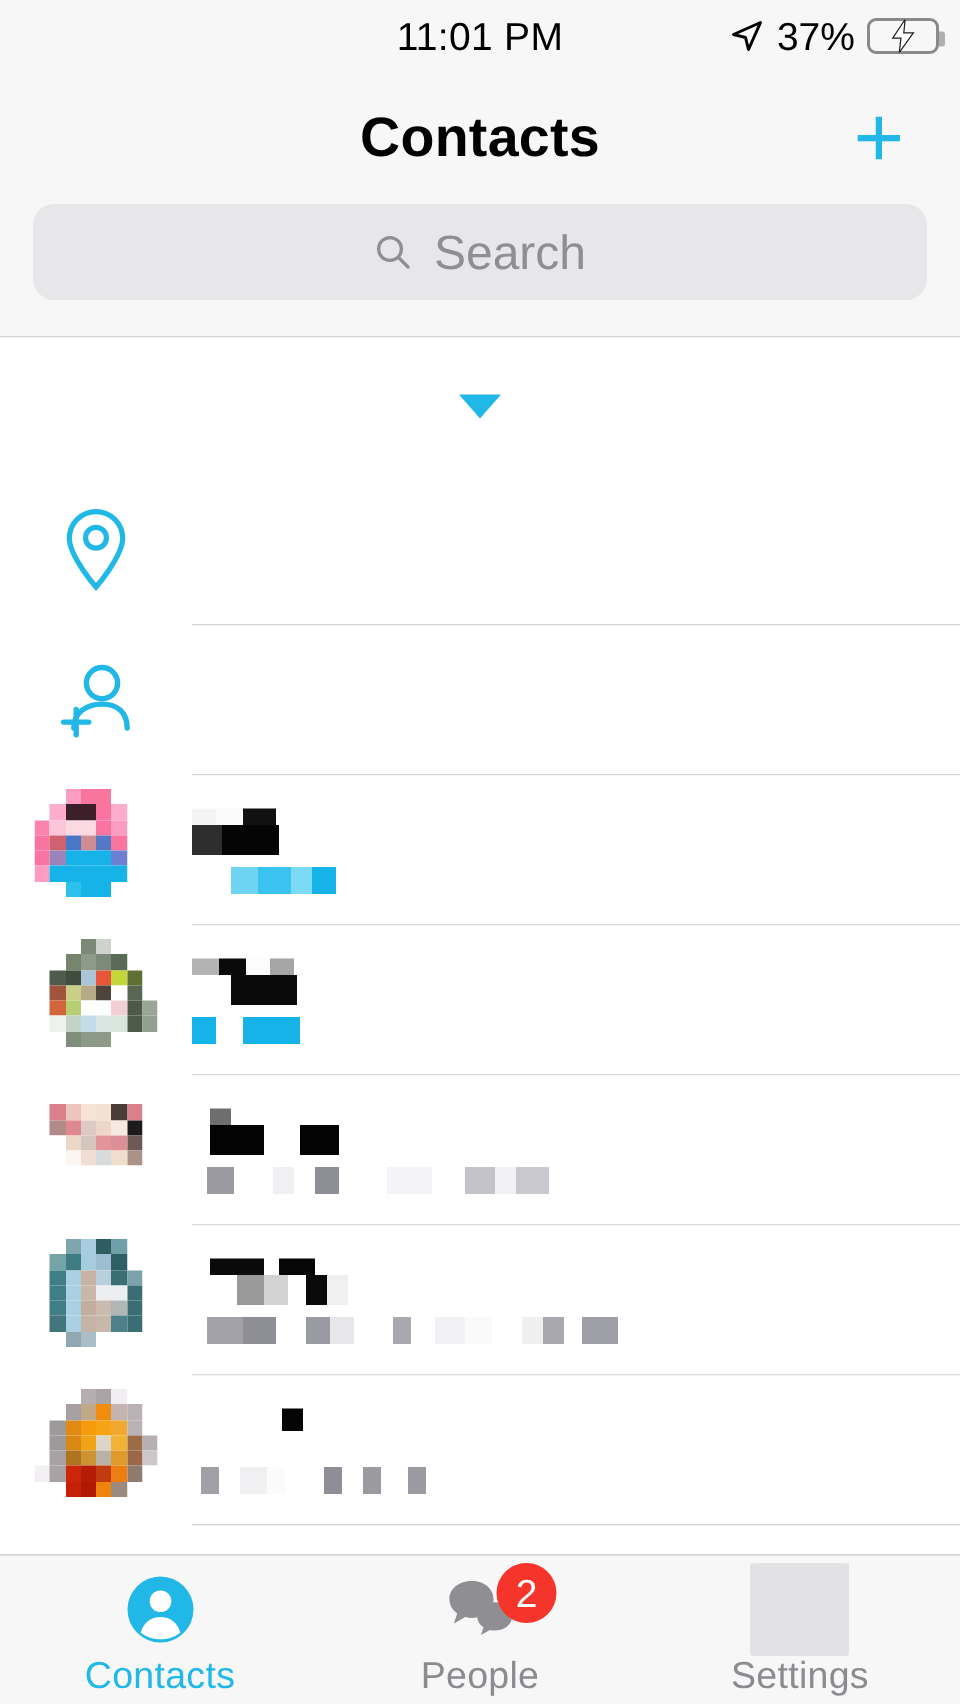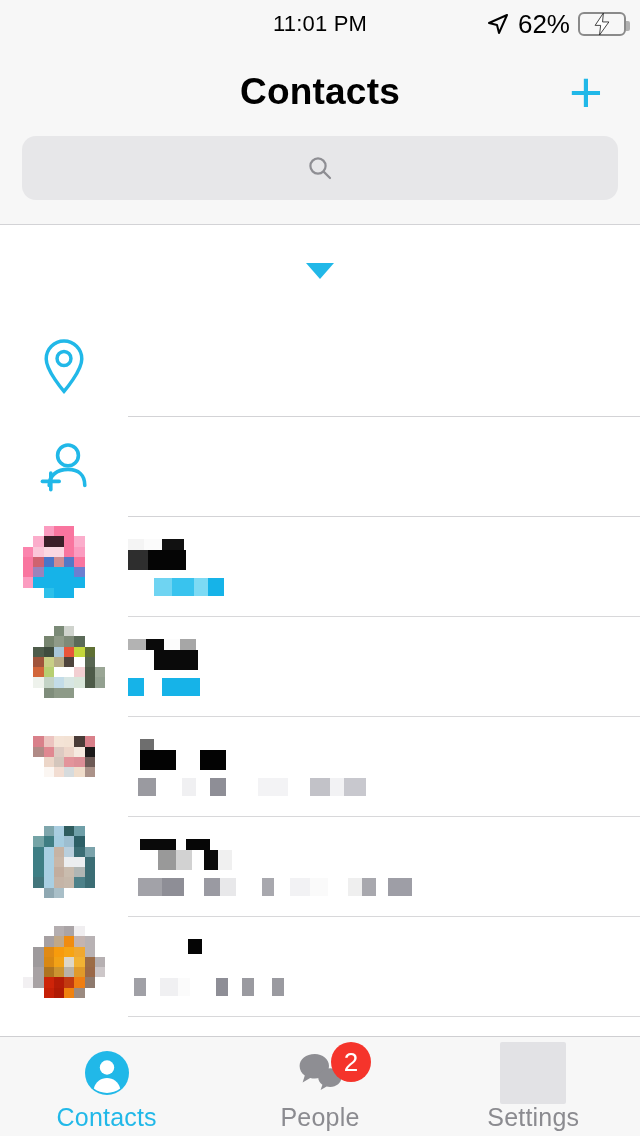--- a/index.html
+++ b/index.html
@@ -23,21 +23,21 @@
   .sb-left{ position:absolute; left:16px; display:flex; align-items:flex-end; gap:9px; }
   .sig{ display:flex; align-items:flex-end; gap:3px; height:20px; }
   .sig i{ display:block; width:5px; background:#000; border-radius:1px; }
   .sig i:nth-child(1){ height:7px; }
   .sig i:nth-child(2){ height:11px; }
   .sig i:nth-child(3){ height:15px; background:#b8b8b8; }
   .sig i:nth-child(4){ height:19px; background:#b8b8b8; }
   .carrier{ font-size:26px; line-height:26px; letter-spacing:.2px; }
   .wifi{ position:relative; width:26px; height:20px; }
   .wifi svg{ display:block; }
-  .sb-center{ position:absolute; left:0; right:0; text-align:center; font-size:22px; letter-spacing:.2px;}
+  .sb-center{ position:absolute; left:0; right:0; text-align:center; font-size:26px; letter-spacing:.2px;}
   .sb-right{ position:absolute; right:14px; display:flex; align-items:center; gap:8px; }
   .loc svg{ display:block; }
   .batt-pct{ font-size:26px; }
   .batt{
     width:48px; height:24px; border:2px solid #8a8a8a; border-radius:6px;
     position:relative; padding:2px;
   }
   .batt:after{
     content:""; position:absolute; right:-6px; top:7px; width:4px;height:10px;
     background:#b0b0b0; border-radius:0 2px 2px 0;
@@ -140,21 +140,21 @@
 <div class="statusbar">
 
   <div class="sb-center">11:01 PM</div>
 
   <div class="sb-right">
     <span class="loc">
       <svg width="24" height="24" viewBox="0 0 24 24">
         <path d="M21 3 L3 11 L11 13 L13 21 Z" fill="none" stroke="#000" stroke-width="2" stroke-linejoin="round"></path>
       </svg>
     </span>
-    <span class="batt-pct">62%</span>
+    <span class="batt-pct">37%</span>
     <span class="batt">
       <span class="batt-fill"></span>
       <svg class="bolt" width="18" height="22" viewBox="0 0 12 16">
         <path d="M7 0 L1 9 H5 L4.2 16 L11 6.5 H6.4 Z" fill="#ffffff" stroke="#1f1f1f" stroke-width="0.6"></path>
       </svg>
     </span>
   </div>
 </div>
 
 <div class="navbar">
@@ -165,20 +165,21 @@
 </div>
 
 <div class="searchwrap">
   <div class="searchbar">
     <span class="mag">
       <svg width="26" height="26" viewBox="0 0 26 26">
         <circle cx="11" cy="11" r="7.6" fill="none" stroke="#8e8e93" stroke-width="2.2"></circle>
         <line x1="16.6" y1="16.6" x2="23" y2="23" stroke="#8e8e93" stroke-width="2.2" stroke-linecap="round"></line>
       </svg>
     </span>
+    <span class="search-ph">Search</span>
   </div>
 </div>
 <div class="hairline"></div>
 
 <div class="sortrow">
   <span class="caret"></span>
 </div>
 
 <div class="action">
   <div class="ico">

